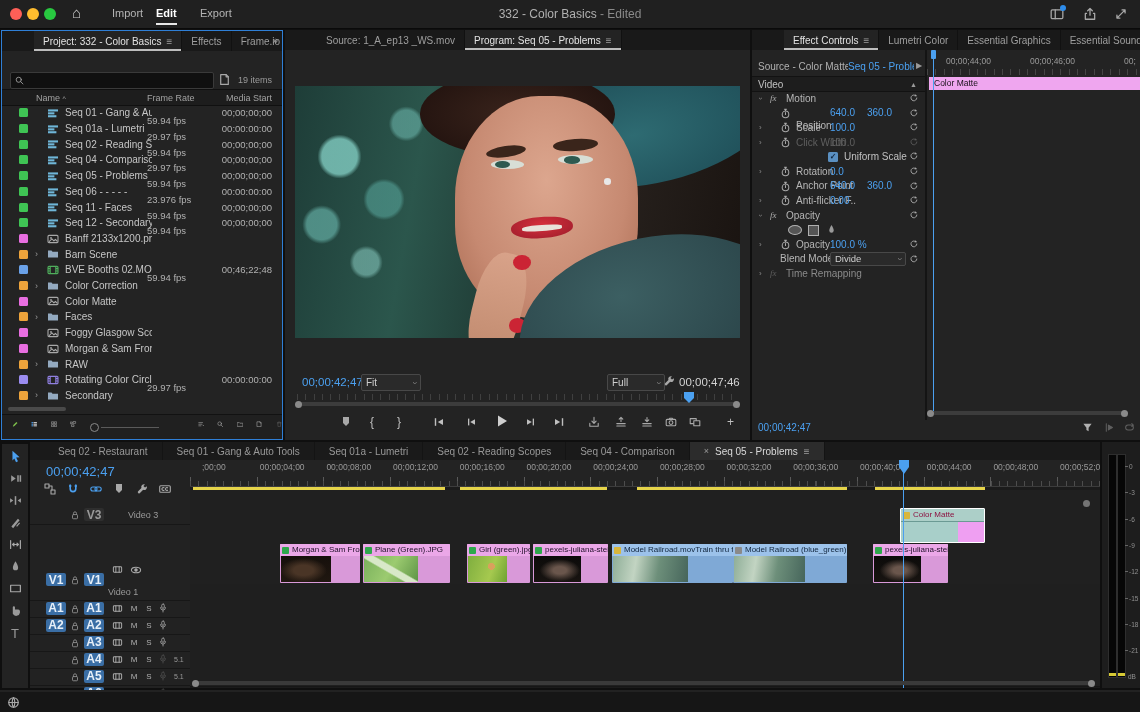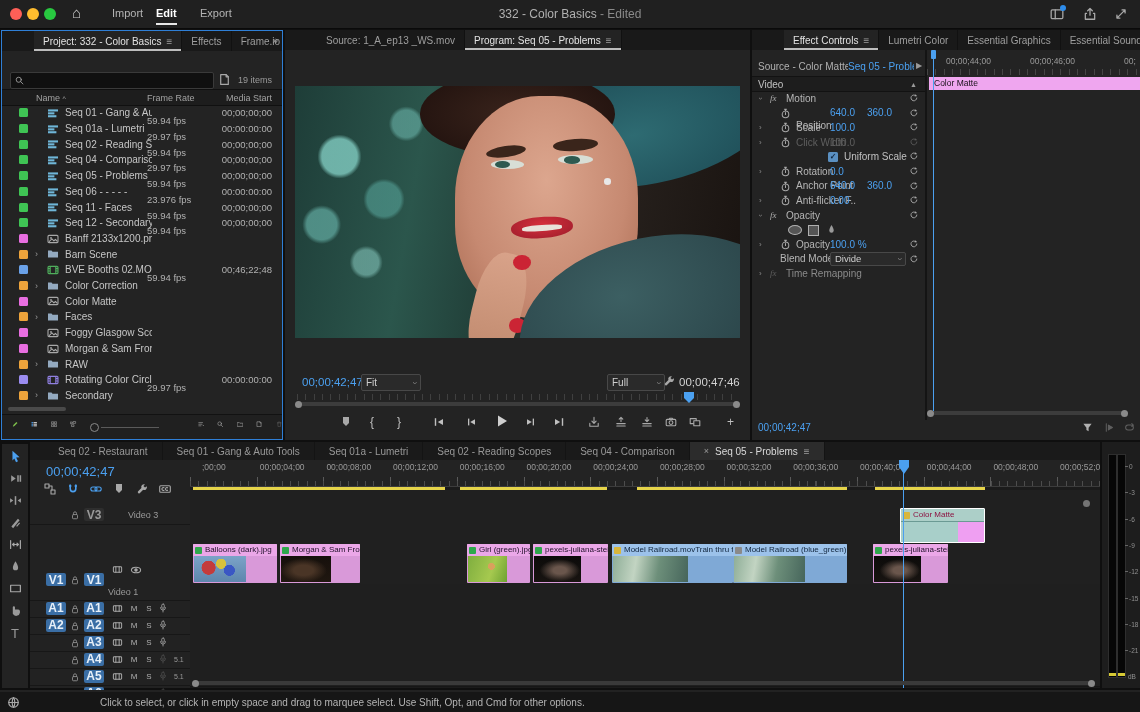--- a/index.html
+++ b/index.html
@@ -969,29 +969,29 @@
           <div style="position: absolute; left: 0px; right: 0px; top: 18px; height: 36px; background: rgb(32, 32, 32); border-bottom: 1px solid rgb(22, 22, 22);"></div>
           <div style="position: absolute; left: 0px; right: 0px; top: 54px; height: 40px; background: rgb(32, 32, 32); border-bottom: 1px solid rgb(22, 22, 22);"></div>
           <div style="position: absolute; left: 0px; right: 0px; top: 94px; height: 17px; background: rgb(31, 31, 31); border-bottom: 1px solid rgb(22, 22, 22);"></div>
           <div style="position: absolute; left: 0px; right: 0px; top: 111px; height: 17px; background: rgb(31, 31, 31); border-bottom: 1px solid rgb(22, 22, 22);"></div>
           <div style="position: absolute; left: 0px; right: 0px; top: 128px; height: 17px; background: rgb(31, 31, 31); border-bottom: 1px solid rgb(22, 22, 22);"></div>
           <div style="position: absolute; left: 0px; right: 0px; top: 145px; height: 17px; background: rgb(31, 31, 31); border-bottom: 1px solid rgb(22, 22, 22);"></div>
           <div style="position: absolute; left: 0px; right: 0px; top: 162px; height: 17px; background: rgb(31, 31, 31); border-bottom: 1px solid rgb(22, 22, 22);"></div>
           <div style="position: absolute; left: 0px; right: 0px; top: 179px; height: 17px; background: rgb(31, 31, 31); border-bottom: 1px solid rgb(22, 22, 22);"></div>
         </div>
       <div class="abs" id="v1-clips" style="left:0;top:84px;width:910px;height:40px">
-          <div class="clip" style="left: 3px; width: 84px; top: 0px; height: 39px; background: rgb(217, 153, 217);">
-            <div class="cliptitle" style="background: rgb(235, 167, 232); color: rgb(32, 16, 42);">Balloons (dark).jpg</div>
-            <span class="fxbadge" style="background: rgb(46, 168, 76);"></span>
-            <div class="thumb th-balloons" style="width: 52px;"></div>
-          </div>
           <div class="clip" style="left: 90px; width: 80px; top: 0px; height: 39px; background: rgb(217, 153, 217);">
             <div class="cliptitle" style="background: rgb(235, 167, 232); color: rgb(32, 16, 42);">Morgan &amp; Sam Front D</div>
             <span class="fxbadge" style="background: rgb(46, 168, 76);"></span>
             <div class="thumb th-dark1" style="width: 50px;"></div>
+          </div>
+          <div class="clip" style="left: 173px; width: 87px; top: 0px; height: 39px; background: rgb(217, 153, 217);">
+            <div class="cliptitle" style="background: rgb(235, 167, 232); color: rgb(32, 16, 42);">Plane (Green).JPG</div>
+            <span class="fxbadge" style="background: rgb(46, 168, 76);"></span>
+            <div class="thumb th-plane" style="width: 54px;"></div>
           </div>
           <div class="clip" style="left: 277px; width: 63px; top: 0px; height: 39px; background: rgb(217, 153, 217);">
             <div class="cliptitle" style="background: rgb(235, 167, 232); color: rgb(32, 16, 42);">Girl (green).jpg</div>
             <span class="fxbadge" style="background: rgb(46, 168, 76);"></span>
             <div class="thumb th-girl" style="width: 39px;"></div>
           </div>
           <div class="clip" style="left: 343px; width: 75px; top: 0px; height: 39px; background: rgb(217, 153, 217);">
             <div class="cliptitle" style="background: rgb(235, 167, 232); color: rgb(32, 16, 42);">pexels-juliana-stein</div>
             <span class="fxbadge" style="background: rgb(46, 168, 76);"></span>
             <div class="thumb th-dark2" style="width: 47px;"></div>
@@ -1056,16 +1056,15 @@
     <span class="meter-tick" style="left:26px;top:231px">dB</span>
   </div>
 
   <div class="abs" style="left:0;top:690px;width:1140px;height:22px;background:#161616;border-top:2px solid #222">
     <span class="icon abs" style="left:7px;top:4px;width:13px;height:13px">
         <svg viewBox="0 0 12 12" fill="none" stroke="#a8a8a8" stroke-width="1.1" stroke-linecap="round" stroke-linejoin="round">
           <circle cx="6" cy="6" r="4.4"></circle>
           <path d="M1.6 6h8.8M6 1.6c1.6 1.4 1.6 7.4 0 8.8M6 1.6c-1.6 1.4-1.6 7.4 0 8.8"></path>
         </svg>
       </span>
-    <span class="abs" style="left:100px;top:5px;color:#b4b4b4;font-size:10px">Click to select, or click in empty space and drag to marquee select. Use Shift, Opt, and Cmd for other options.</span>
   </div>
 
 </div>
 
 </body></html>

